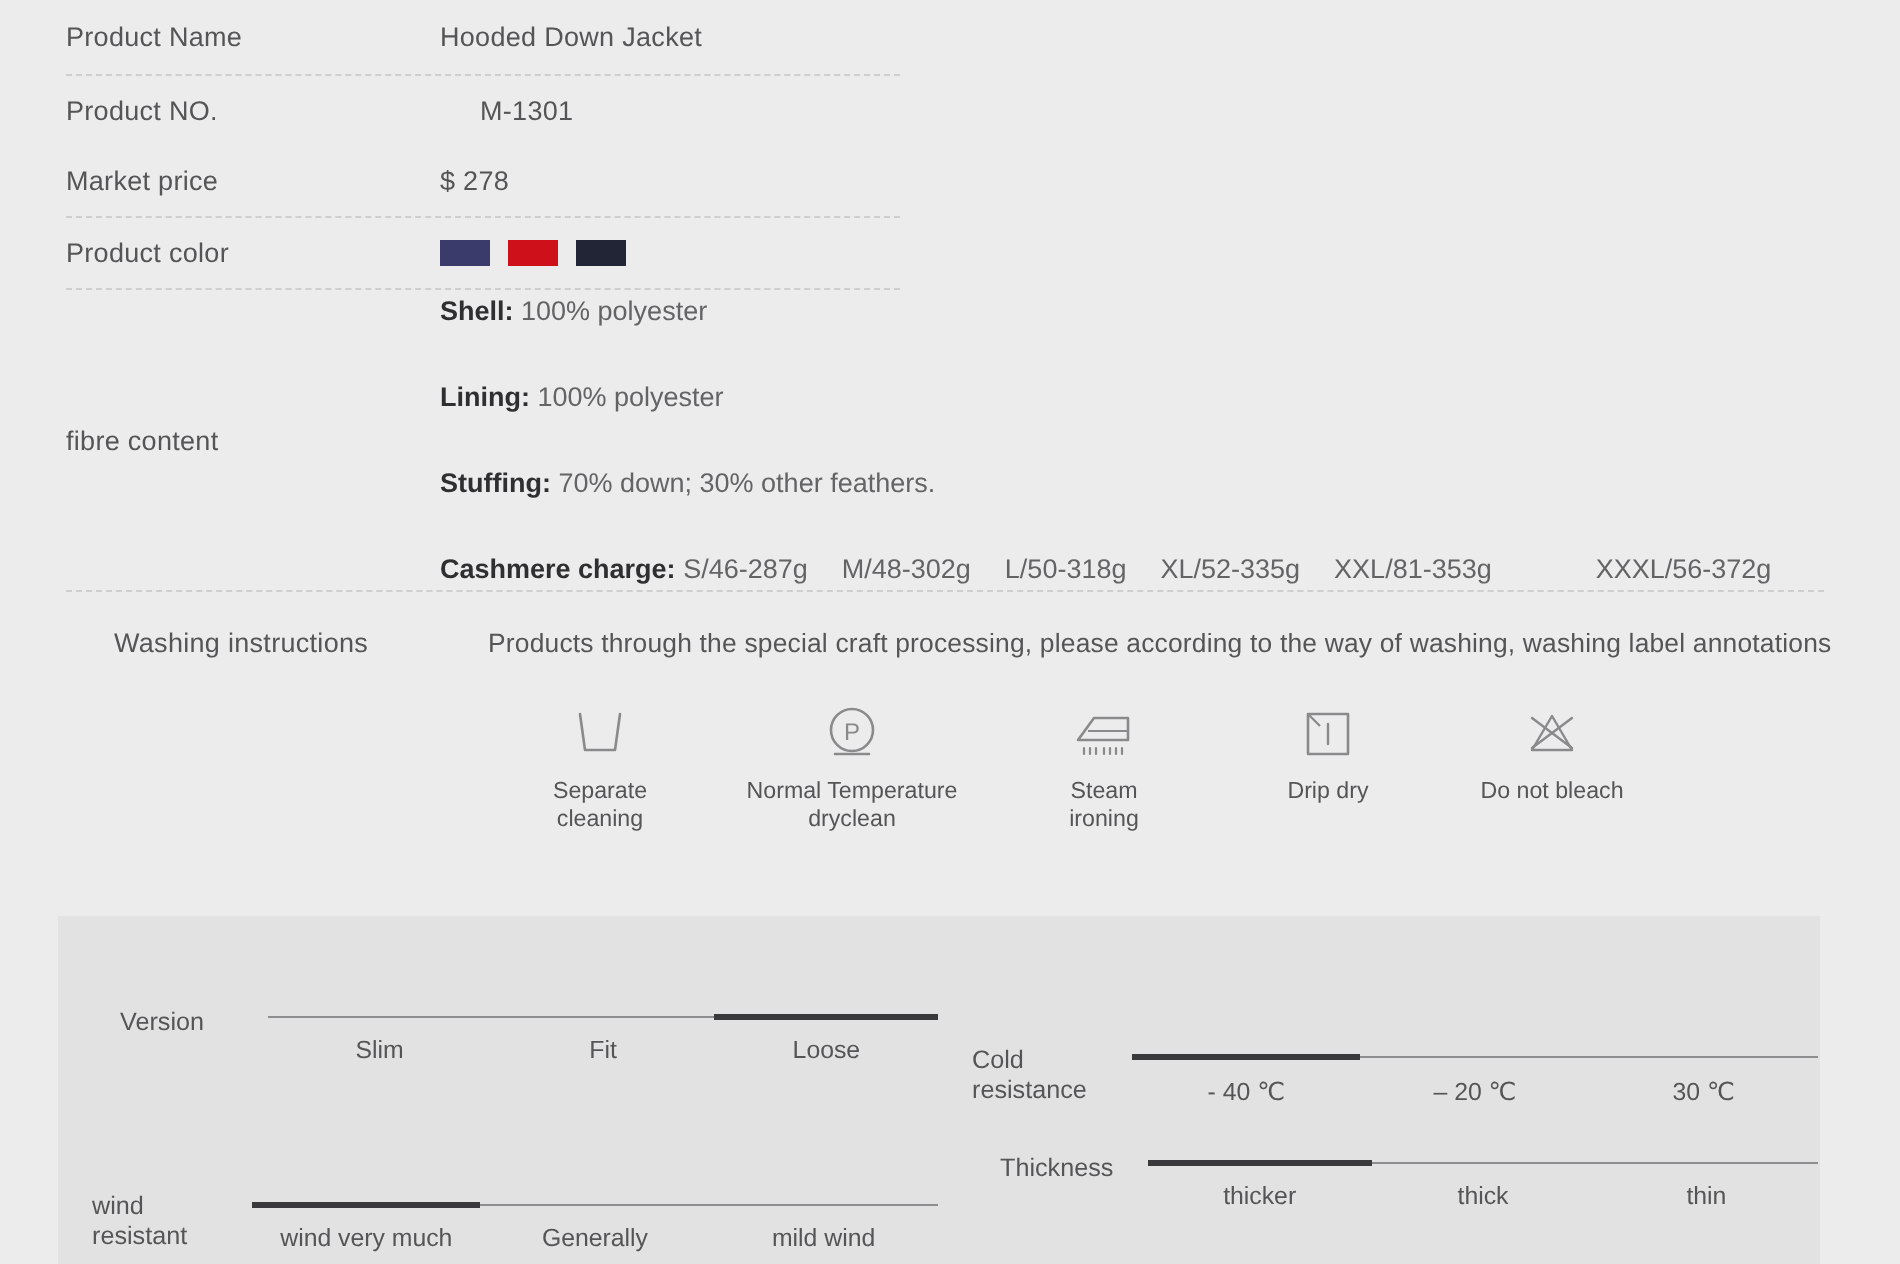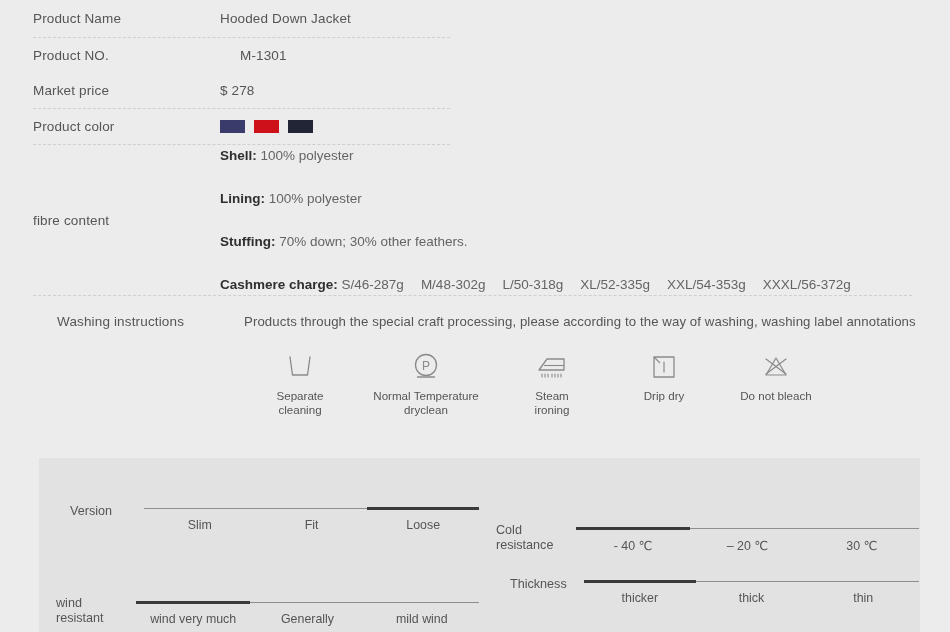--- a/index.html
+++ b/index.html
@@ -97,21 +97,21 @@
     color: #2f2f31;
     font-weight: bold;
   }
   .size-list {
     display: inline;
   }
   .size-item {
     display: inline-block;
     margin-right: 17px;
   }
-  .size-item:last-child { margin-right: 0; }
+  .size-item:last-child { margin-right: 0; margin-left: 35px; }
 
   
   .row-washing {
     display: flex;
     padding-left: 33px;
     padding-top: 18px;
     margin-left: 24px;
   }
   .washing-body { flex: 1; }
   .washing-text {
@@ -143,21 +143,21 @@
     margin-top: 7px;
     font-size: 11.6px;
     color: #555557;
     line-height: 14px;
   }
   .care-glyph svg { display: block; }
 
   
   .attr-panel {
     position: absolute;
-    left: 39px;
+    left: 29px;
     top: 458px;
     width: 881px;
     height: 174px;
     background: #e2e2e2;
   }
   .attr-grid {
     display: flex;
     flex-wrap: wrap;
     padding-top: 22px;
   }
@@ -246,21 +246,21 @@
     </div>
   </div>
   <div class="divider"></div>
 
   <div class="row-fibre">
     <div class="spec-label">fibre content</div>
     <div class="fibre-lines" id="fibre-lines">
         <div class="fibre-line"><span class="fibre-key">Shell: </span><span>100% polyester</span></div>
         <div class="fibre-line"><span class="fibre-key">Lining: </span><span>100% polyester</span></div>
         <div class="fibre-line"><span class="fibre-key">Stuffing: </span><span>70% down; 30% other feathers.</span></div>
-        <div class="fibre-line"><span class="fibre-key">Cashmere charge: </span><span class="size-list"><span class="size-item">S/46-287g</span><span class="size-item">M/48-302g</span><span class="size-item">L/50-318g</span><span class="size-item">XL/52-335g</span><span class="size-item">XXL/54-353g</span><span class="size-item">XXXL/56-372g</span></span></div>
+        <div class="fibre-line"><span class="fibre-key">Cashmere charge: </span><span class="size-list"><span class="size-item">S/46-287g</span><span class="size-item">M/48-302g</span><span class="size-item">L/50-318g</span><span class="size-item">XL/52-335g</span><span class="size-item">XXL/81-353g</span><span class="size-item">XXXL/56-372g</span></span></div>
       </div>
   </div>
   <div class="divider-wide"></div>
 
   <div class="row-washing">
     <div class="spec-label">Washing instructions</div>
     <div class="washing-body">
       <div class="washing-text">Products through the special craft processing, please according to the way of washing, washing label annotations</div>
       <div class="care-icons" id="care-icons">
           <div class="care-item">

